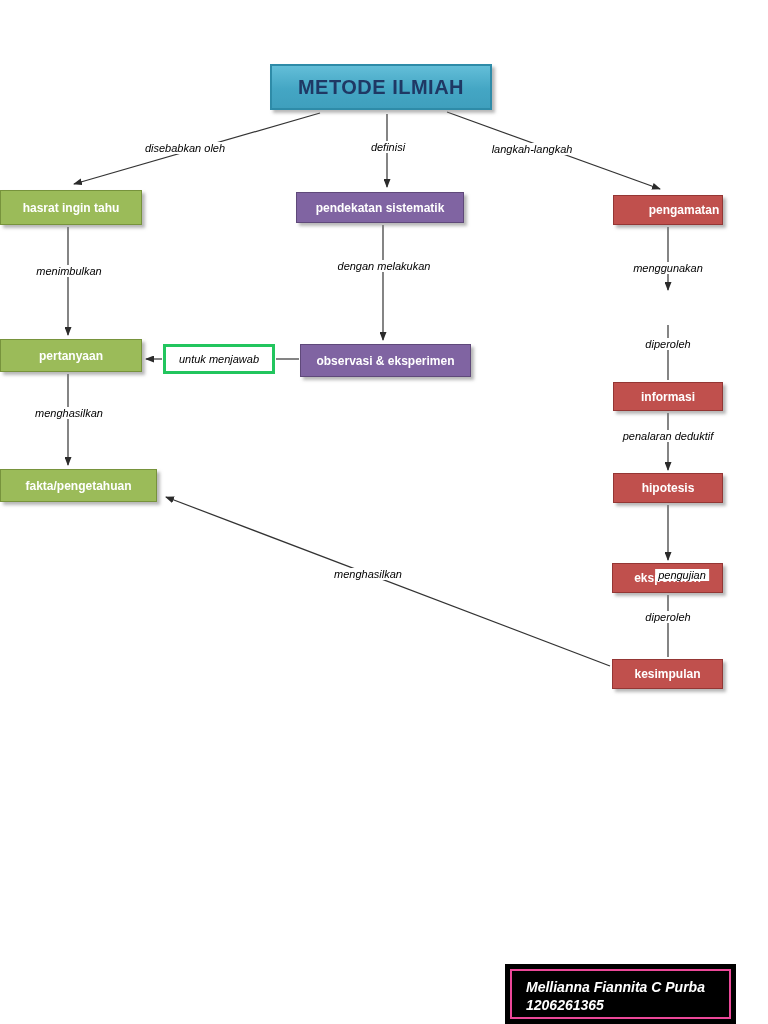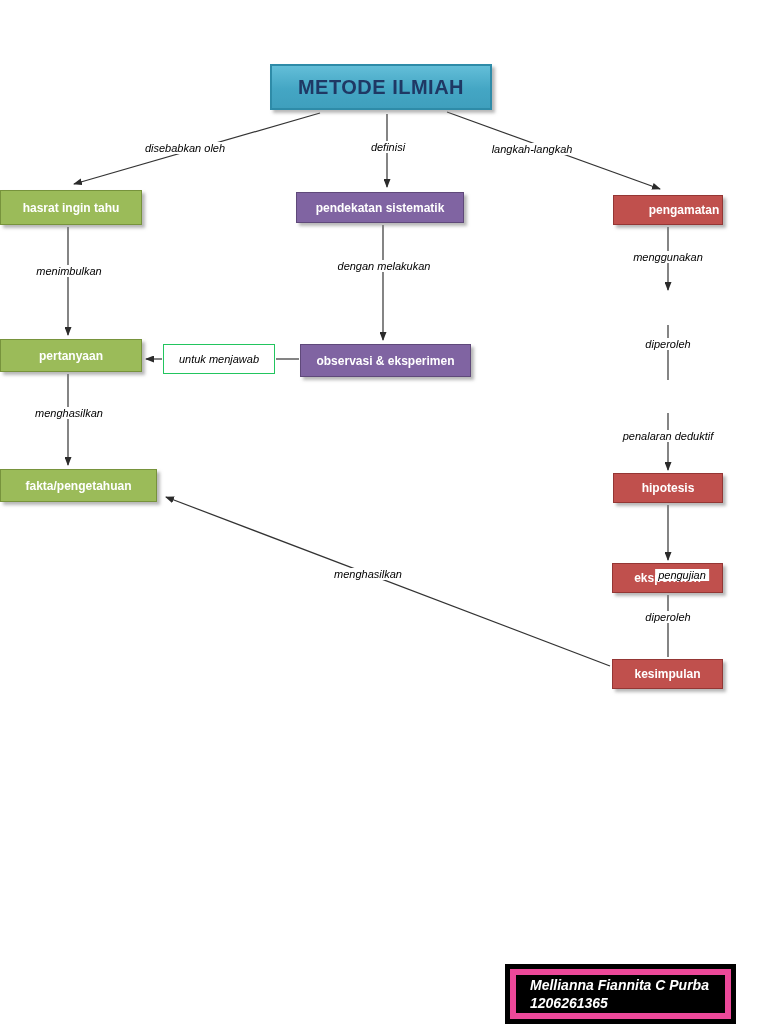--- a/index.html
+++ b/index.html
@@ -44,44 +44,44 @@
     transform:translateX(-50%);
     font-style:italic; font-size:11px; color:#000;
     background:#ffffff; padding:0 3px; white-space:nowrap;
   }
   #el-disebabkan   { left:185px; top:142px; }
   #el-definisi     { left:388px; top:141px; }
   #el-langkah      { left:532px; top:143px; }
   #el-menimbulkan  { left:69px;  top:265px; }
   #el-menghasilkan1{ left:69px;  top:407px; }
   #el-dengan       { left:384px; top:260px; }
-  #el-menggunakan  { left:668px; top:251px; }
+  #el-menggunakan  { left:668px; top:262px; }
   #el-diperoleh1   { left:668px; top:338px; }
   #el-penalaran    { left:668px; top:430px; }
   #el-pengujian    { left:682px; top:524px;margin-top:45px; }
   #el-diperoleh2   { left:668px; top:611px; }
   #el-menghasilkan2{ left:368px; top:568px; }
 
   .edge-label.boxed {
     transform:none;
     left:163px; top:344px; width:112px; height:30px;
     display:flex; align-items:center; justify-content:center;
-    border:1px solid #22c55e; padding:0;
+    border:3px solid #22c55e; padding:0;
   }
 
   .credit {
     position:absolute; z-index:4;
     left:505px; top:964px; width:231px; height:60px;
     background:#000000; padding:5px;
   }
   .credit-inner {
     width:100%; height:100%;
-    border:6px solid #ec4899;
+    border:2px solid #ec4899;
     padding:4px 14px;
-    display:flex; flex-direction:column; justify-content:center; gap:2px;
+    display:flex; flex-direction:column; justify-content:flex-end; gap:2px;
     color:#ffffff; font-style:italic; font-weight:bold; font-size:14px;
     white-space:nowrap;
   }
 </style>
 </head>
 <body>
 
 <div class="page">
 
   <svg class="connectors" viewBox="0 0 768 1024" xmlns="http://www.w3.org/2000/svg">
@@ -109,20 +109,21 @@
   <div class="node title-box" id="node-title">METODE ILMIAH</div>
 
   <div class="node green" id="node-hasrat">hasrat ingin tahu</div>
   <div class="node green" id="node-pertanyaan">pertanyaan</div>
   <div class="node green" id="node-fakta">fakta/pengetahuan</div>
 
   <div class="node purple" id="node-pendekatan">pendekatan sistematik</div>
   <div class="node purple" id="node-observasi">observasi &amp; eksperimen</div>
 
   <div class="node red" id="node-pengamatan">pengamatan</div>
+  <div class="node red" id="node-informasi">informasi</div>
   <div class="node red" id="node-hipotesis">hipotesis</div>
   <div class="node red" id="node-eksperimen">eksperimen</div>
   <div class="node red" id="node-kesimpulan">kesimpulan</div>
 
   <div class="edge-label" id="el-disebabkan">disebabkan oleh</div>
   <div class="edge-label" id="el-definisi">definisi</div>
   <div class="edge-label" id="el-langkah">langkah-langkah</div>
   <div class="edge-label" id="el-menimbulkan">menimbulkan</div>
   <div class="edge-label" id="el-menghasilkan1">menghasilkan</div>
   <div class="edge-label" id="el-dengan">dengan melakukan</div>

